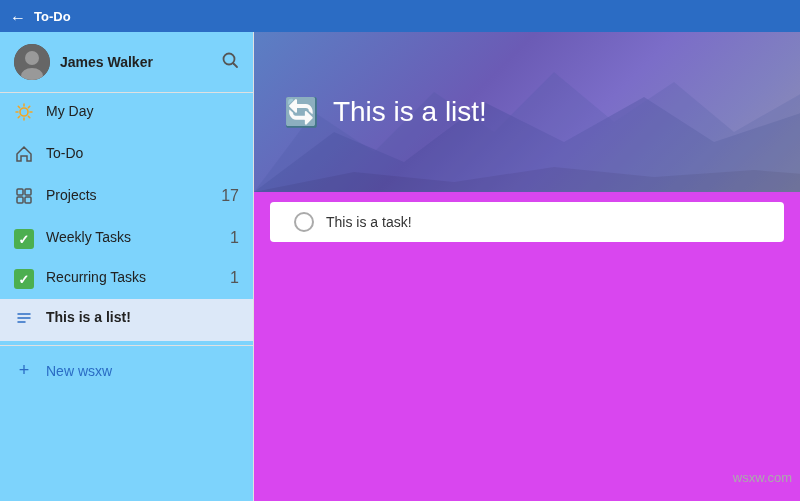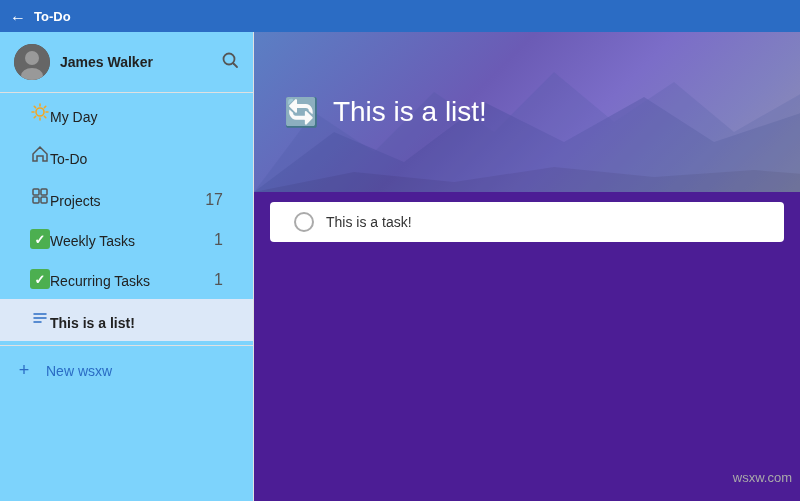--- a/index.html
+++ b/index.html
@@ -81,22 +81,23 @@
     }
     #search-icon-btn {
       color: #555;
       font-size: 16px;
       cursor: pointer;
     }
 
     
     .nav-item {
       display: flex;
-      align-items: flex-end;
-      padding: 10px 30px;
+      align-items: flex-start;
+      padding: 10px 14px;
+      gap: 12px;
       cursor: pointer;
       font-size: 14px;
       color: #222;
       position: relative;
     }
     .nav-item.active {
       background: #dce8f8;
       font-weight: 700;
     }
     .nav-item .nav-icon {
@@ -197,21 +198,21 @@
       font-size: 28px;
       font-weight: 300;
       color: white;
       z-index: 1;
     }
 
     
     #tasks-area {
       flex: 1;
       padding: 10px 0;
-      background: #4c1d95;
+      background: #d946ef;
       overflow-y: auto;
     }
 
     .task-item {
       display: flex;
       align-items: center;
       gap: 12px;
       padding: 10px 24px;
       background: white;
       margin: 0 16px 2px 16px;

